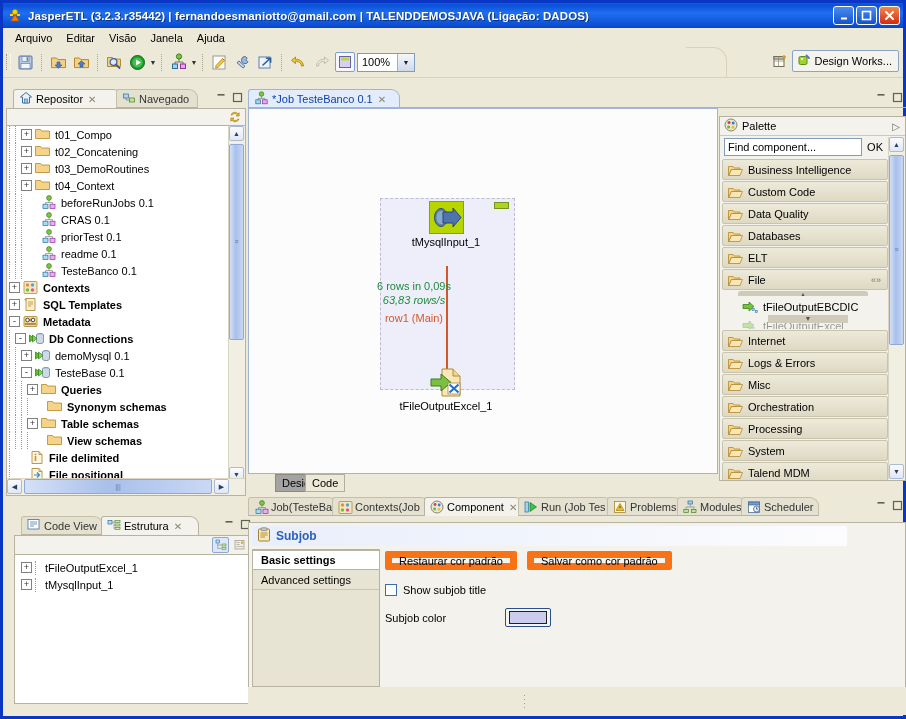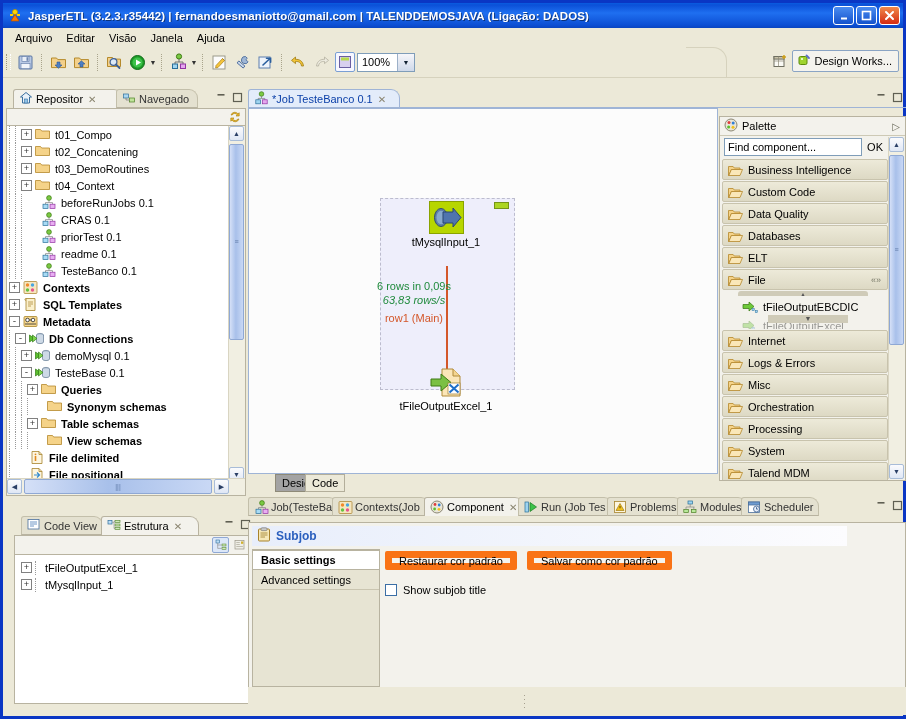--- a/index.html
+++ b/index.html
@@ -1008,20 +1008,26 @@
 
       <div style="position:absolute;left:136px;top:28px;width:500px;">
         <div style="display:flex;gap:10px;">
           <div class="btn">Restaurar cor padrão</div>
           <div class="btn">Salvar como cor padrão</div>
         </div>
         <div style="display:flex;align-items:center;gap:6px;margin-top:14px;">
           <span class="cbx"></span>
           <span>Show subjob title</span>
         </div>
+        <div style="display:flex;align-items:center;margin-top:12px;">
+          <span style="width:120px;">Subjob color</span>
+          <span class="swatch">
+              <i id="swatch-i" style="background: rgb(204, 204, 239);"></i>
+            </span>
+        </div>
       </div>
     </div>
   </div>
 
   <div style="position:absolute;left:245px;top:684px;width:658px;height:28px;background:#ece9d8;">
     <div style="position:absolute;left:275px;top:6px;color:#9b9685;font-size:9px;line-height:4px;letter-spacing:0;">
       <div>·</div>
         <div>·</div>
         <div>·</div>
         <div>·</div>

